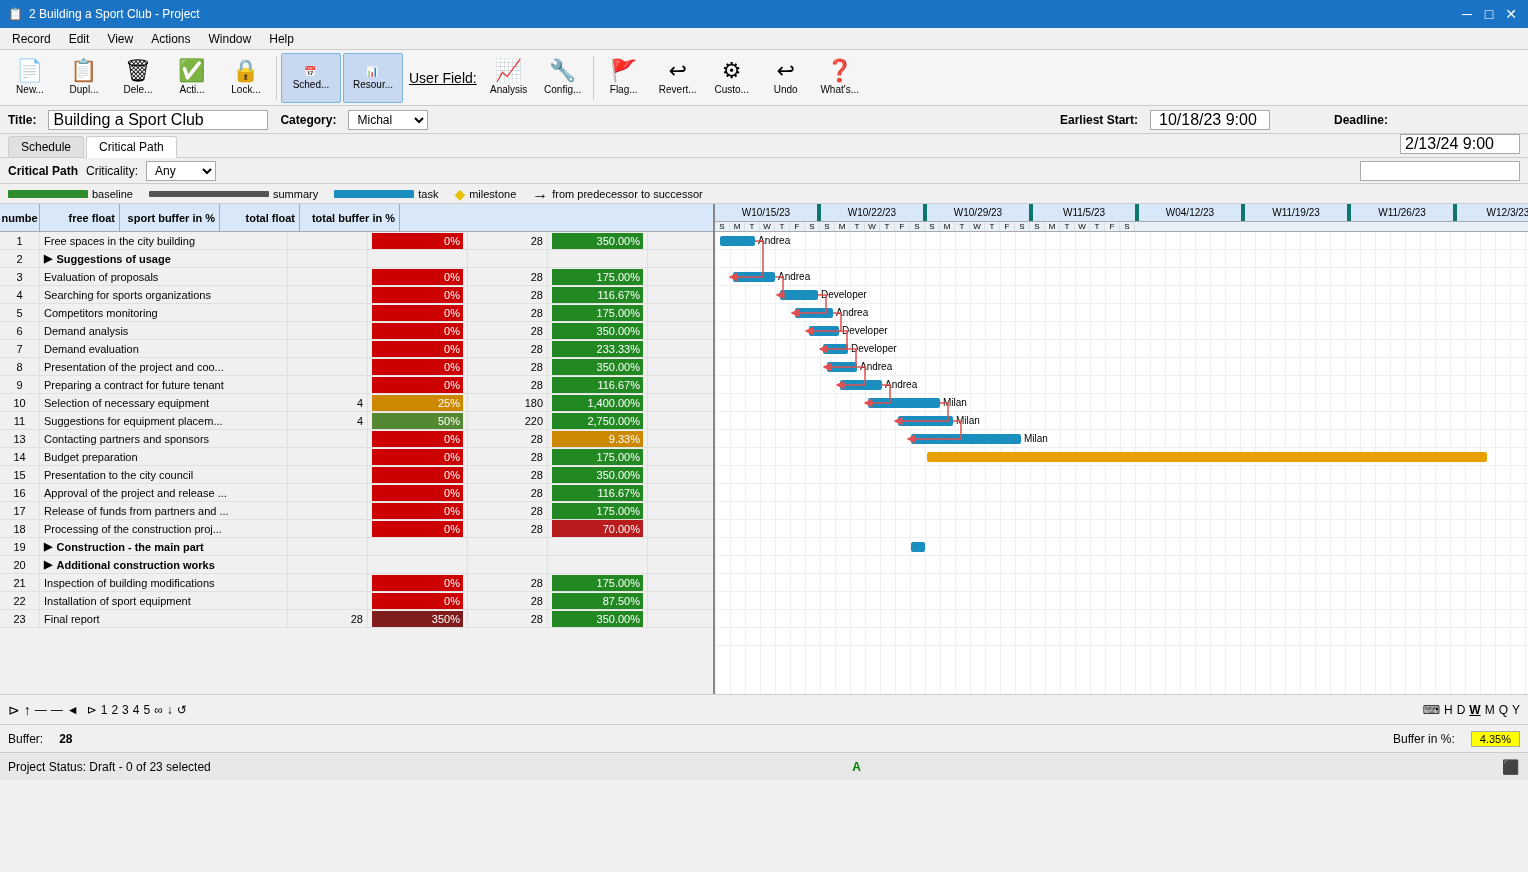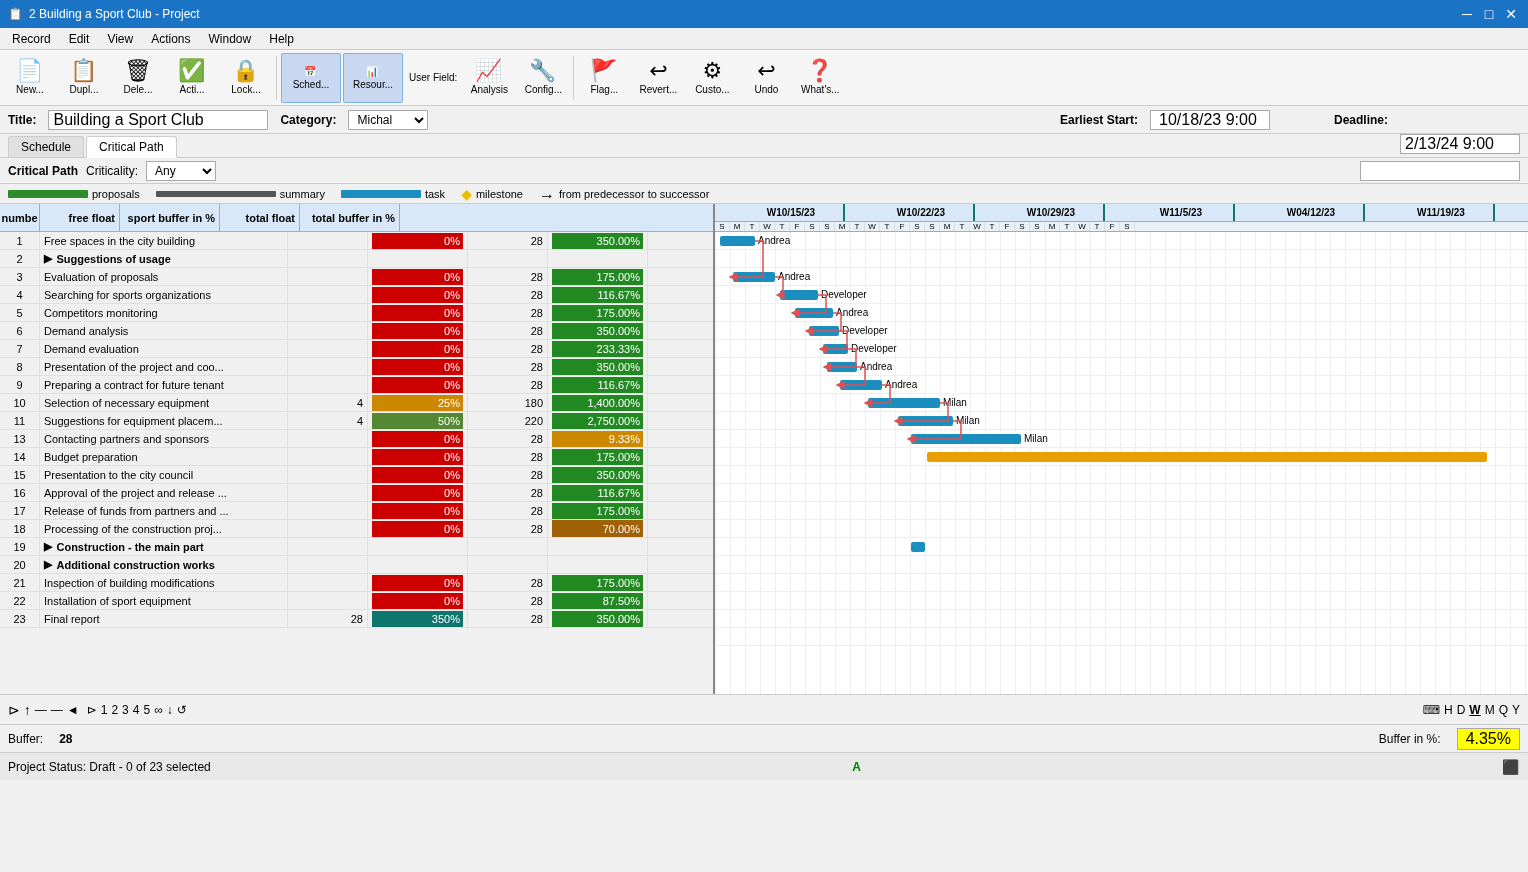--- a/index.html
+++ b/index.html
@@ -243,27 +243,26 @@
     }
     .gantt-header {
       background: #d8e8f8;
       border-bottom: 1px solid #aaa;
       height: 28px;
       display: flex;
       overflow: hidden;
     }
     .gantt-week {
       min-width: 106px;
-      border-right: 2px solid #0f766e;
+      border-right: 4px solid #0f766e;
       display: flex;
       align-items: center;
       justify-content: center;
       font-size: 11px;
-      font-weight: bold;
-      margin-left: 24px;
+      font-weight: normal;
     }
     .gantt-subheader {
       height: 18px;
       display: flex;
       background: #e8f0f8;
       border-bottom: 1px solid #aaa;
       overflow: hidden;
     }
     .gantt-body {
       flex: 1;
@@ -301,21 +300,21 @@
       background: #f0f0f0;
       border-top: 1px solid #ccc;
       padding: 0 8px;
       font-size: 12px;
       gap: 16px;
     }
     .buf-val-box {
       border: 1px solid #aaa;
       background: #ffff00;
       padding: 1px 8px;
-      font-size: 16px;
+      font-size: 11px;
     }
   </style>
 </head>
 <body>
 
 <div class="title-bar">
   <div class="title-bar-left">
     <span>📋</span>
     <span>2 Building a Sport Club - Project</span>
   </div>
@@ -358,21 +357,21 @@
   </div>
   <div class="toolbar-separator"></div>
   <div class="toolbar-btn-large" style="background:#c8d8f0;">
     <span class="icon">📅</span>
     <span>Sched...</span>
   </div>
   <div class="toolbar-btn-large" style="background:#c8d8f0;">
     <span class="icon">📊</span>
     <span>Resour...</span>
   </div>
-  <div style="display:flex;flex-direction:column;align-items:flex-start;justify-content:center;padding:0 4px;font-size:10px;height:50px;">User Field:</div>
+  <div style="display:flex;flex-direction:column;align-items:flex-start;justify-content:center;padding:0 4px;font-size:14px;height:50px;text-decoration:underline;">User Field:</div>
   <div class="toolbar-btn">
     <span class="icon">📈</span>
     <span>Analysis</span>
   </div>
   <div class="toolbar-btn">
     <span class="icon">🔧</span>
     <span>Config...</span>
   </div>
   <div class="toolbar-separator"></div>
   <div class="toolbar-btn">
@@ -422,21 +421,21 @@
   <span>Criticality:</span>
   <select class="criticality-dropdown">
     <option>Any</option>
   </select>
   <input class="search-input" placeholder="" style="">
 </div>
 
 <div class="legend-row">
   <div class="legend-item">
     <div class="legend-bar" style="width:80px;background:#2d8a2d;"></div>
-    <span>proposals</span>
+    <span>baseline</span>
   </div>
   <div class="legend-item">
     <div class="legend-bar" style="width:120px;background:#555;height:6px;"></div>
     <span>summary</span>
   </div>
   <div class="legend-item">
     <div class="legend-bar" style="width:80px;background:#1a8fbf;"></div>
     <span>task</span>
   </div>
   <div class="legend-item">
@@ -650,21 +649,21 @@
         </div>
         <div class="table-row">
           <div class="table-cell col-num">18</div>
           <div class="table-cell col-title">Processing of the construction proj...</div>
           <div class="table-cell col-free-float"></div>
           <div class="table-cell col-free-buf">
             <div style="width: 100%; text-align: right; padding: 0px 3px; display: flex; align-items: center; justify-content: flex-end; height: 16px; font-size: 11px; background: rgb(204, 0, 0); color: white;">0%</div>
           </div>
           <div class="table-cell col-total-float">28</div>
           <div class="table-cell col-total-buf">
-            <div style="width: 100%; text-align: right; padding: 16px 3px; display: flex; align-items: center; justify-content: flex-end; height: 16px; font-size: 11px; background: #a16207; color: white;">70.00%</div>
+            <div style="width: 100%; text-align: right; padding: 16px 3px; display: flex; align-items: center; justify-content: flex-end; height: 16px; font-size: 11px; background: #b91c1c; color: white;">70.00%</div>
           </div>
         </div>
         <div class="table-row">
           <div class="table-cell col-num">19</div>
           <div class="table-cell col-title" style="font-weight: bold;"><span style="margin-right:4px;">▶</span>Construction - the main part</div>
           <div class="table-cell col-free-float"></div>
           <div class="table-cell col-free-buf"></div>
           <div class="table-cell col-total-float"></div>
           <div class="table-cell col-total-buf"></div>
         </div>
@@ -698,21 +697,21 @@
           <div class="table-cell col-total-float">28</div>
           <div class="table-cell col-total-buf">
             <div style="width: 100%; text-align: right; padding: 0px 3px; display: flex; align-items: center; justify-content: flex-end; height: 16px; font-size: 11px; background: rgb(34, 136, 34); color: white;">87.50%</div>
           </div>
         </div>
         <div class="table-row">
           <div class="table-cell col-num">23</div>
           <div class="table-cell col-title">Final report</div>
           <div class="table-cell col-free-float">28</div>
           <div class="table-cell col-free-buf">
-            <div style="width: 100%; text-align: right; padding: 0px 3px; display: flex; align-items: center; justify-content: flex-end; height: 16px; font-size: 11px; background: #0f766e; color: white;">350%</div>
+            <div style="width: 100%; text-align: right; padding: 0px 3px; display: flex; align-items: center; justify-content: flex-end; height: 16px; font-size: 11px; background: #7f1d1d; color: white;">350%</div>
           </div>
           <div class="table-cell col-total-float">28</div>
           <div class="table-cell col-total-buf">
             <div style="width: 100%; text-align: right; padding: 0px 3px; display: flex; align-items: center; justify-content: flex-end; height: 16px; font-size: 11px; background: rgb(34, 136, 34); color: white;">350.00%</div>
           </div>
         </div>
       </div>
   </div>
 
   <div class="gantt-area">

